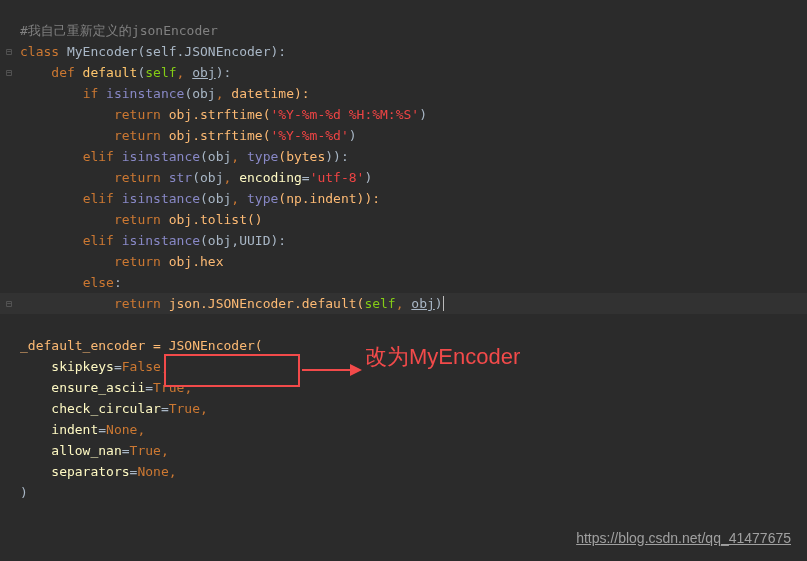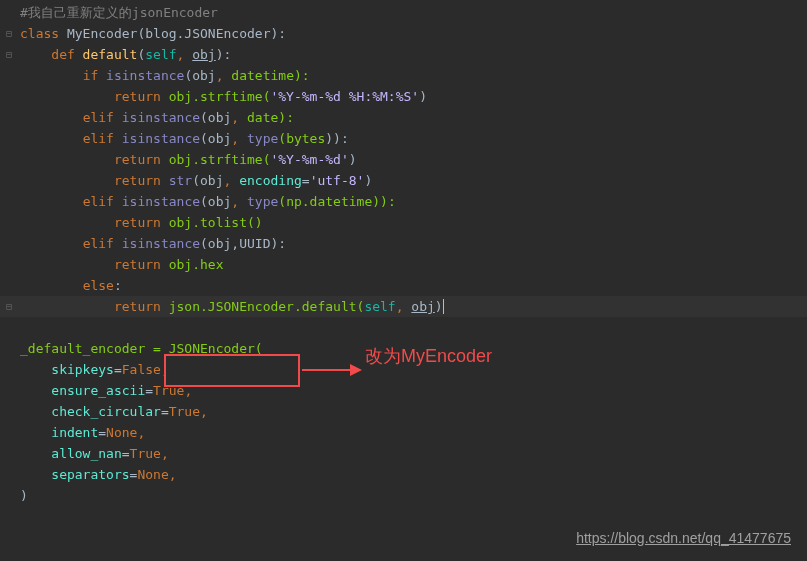--- a/index.html
+++ b/index.html
@@ -8,37 +8,37 @@
       font-family: 'Consolas', 'Monaco', monospace;
       font-size: 13px;
       line-height: 21px;
       color: #a9b7c6;
       width: 807px;
       height: 561px;
       overflow: hidden;
       position: relative;
     }
     .code-area {
-      padding: 2px 0 0 20px;
+      padding: 20px 0 0 20px;
       position: relative;
     }
     .line { white-space: pre; }
     .comment { color: #808080; }
     .keyword { color: #cc7832; }
     .classname { color: #a9b7c6; }
     .funcname { color: #ffc66d; }
-    .self { color: #14b8a6; }
+    .self { color: #84cc16; }
     .param { color: #a9b7c6; text-decoration: underline; }
     .paren { color: #a9b7c6; }
     .builtin { color: #8888c6; }
-    .string { color: #c4b5fd; }
-    .attr { color: #5eead4; }
+    .string { color: #ef4444; }
+    .attr { color: #fef9c3; }
     .equals { color: #a9b7c6; }
     .punct { color: #cc7832; }
-    .plain { color: #84cc16; margin-top: 40px; }
+    .plain { color: #fdba74; margin-top: 40px; }
     .gutter-icon {
       position: absolute;
       left: 6px;
       color: #606060;
       font-size: 10px;
     }
     .highlight-line {
       background: #323232;
       display: block;
       margin-left: -20px;
@@ -58,50 +58,49 @@
       top: 362px;
       left: 302px;
       pointer-events: none;
     }
     .annotation-text {
       position: absolute;
       top: 346px;
       left: 365px;
       color: #f24a4a;
       font-family: "Microsoft YaHei", sans-serif;
-      font-size: 18px;
+      font-size: 22px;
       pointer-events: none;
     }
     .watermark {
       position: absolute;
       bottom: 12px;
       right: 16px;
       color: #a0a0a0;
       font-family: Arial, sans-serif;
       font-size: 14px;
       text-decoration: underline;
     }
     .cursor {
       border-right: 1px solid #bbb;
     }
   </style>
 </head>
 <body>
 
 <div class="code-area">
 <div class="line"><span class="comment">#我自己重新定义的jsonEncoder</span></div>
-<div class="line"><span class="gutter-icon">⊟</span><span class="keyword">class</span><span class="classname"> MyEncoder(blog.JSONEncoder):</span></div>
+<div class="line"><span class="gutter-icon">⊟</span><span class="keyword">class</span><span class="classname"> MyEncoder(self.JSONEncoder):</span></div>
 <div class="line"><span class="gutter-icon">⊟</span>    <span class="keyword">def</span><span class="funcname"> default</span><span class="paren">(</span><span class="self">self</span><span class="punct">, </span><span class="param">obj</span><span class="paren">):</span></div>
 <div class="line">        <span class="keyword">if</span><span class="builtin"> isinstance</span><span class="paren">(obj</span><span class="punct">, </span><span class="plain">datetime):</span></div>
 <div class="line">            <span class="keyword">return</span><span class="plain"> obj.strftime(</span><span class="string">'%Y-%m-%d %H:%M:%S'</span><span class="paren">)</span></div>
-<div class="line">        <span class="keyword">elif</span><span class="builtin"> isinstance</span><span class="paren">(obj</span><span class="punct">, </span><span class="plain">date):</span></div>
+<div class="line">            <span class="keyword">return</span><span class="plain"> obj.strftime(</span><span class="string">'%Y-%m-%d'</span><span class="paren">)</span></div>
 <div class="line">        <span class="keyword">elif</span><span class="builtin"> isinstance</span><span class="paren">(obj</span><span class="punct">, </span><span class="builtin">type</span><span class="plain">(bytes</span><span class="paren">)):</span></div>
-<div class="line">            <span class="keyword">return</span><span class="plain"> obj.strftime(</span><span class="string">'%Y-%m-%d'</span><span class="paren">)</span></div>
 <div class="line">            <span class="keyword">return</span><span class="builtin"> str</span><span class="paren">(obj</span><span class="punct">, </span><span class="attr">encoding</span><span class="equals">=</span><span class="string">'utf-8'</span><span class="paren">)</span></div>
-<div class="line">        <span class="keyword">elif</span><span class="builtin"> isinstance</span><span class="paren">(obj</span><span class="punct">, </span><span class="builtin">type</span><span class="plain">(np.datetime)):</span></div>
+<div class="line">        <span class="keyword">elif</span><span class="builtin"> isinstance</span><span class="paren">(obj</span><span class="punct">, </span><span class="builtin">type</span><span class="plain">(np.indent)):</span></div>
 <div class="line">            <span class="keyword">return</span><span class="plain"> obj.tolist()</span></div>
 <div class="line">        <span class="keyword">elif</span><span class="builtin"> isinstance</span><span class="paren">(obj,UUID):</span></div>
 <div class="line">            <span class="keyword">return</span><span class="plain"> obj.hex</span></div>
 <div class="line">        <span class="keyword">else</span><span class="paren">:</span></div>
 <div class="line highlight-line"><span class="gutter-icon">⊟</span>            <span class="keyword">return</span><span class="plain"> json.JSONEncoder.default(</span><span class="self">self</span><span class="punct">, </span><span class="param">obj</span><span class="paren cursor">)</span></div>
 <div class="line"> </div>
 <div class="line"><span class="plain">_default_encoder = </span><span class="plain">JSONEncoder(</span></div>
 <div class="line">    <span class="attr">skipkeys</span><span class="equals">=</span><span class="keyword">False</span><span class="punct">,</span></div>
 <div class="line">    <span class="attr">ensure_ascii</span><span class="equals">=</span><span class="keyword">True</span><span class="punct">,</span></div>
 <div class="line">    <span class="attr">check_circular</span><span class="equals">=</span><span class="keyword">True</span><span class="punct">,</span></div>

